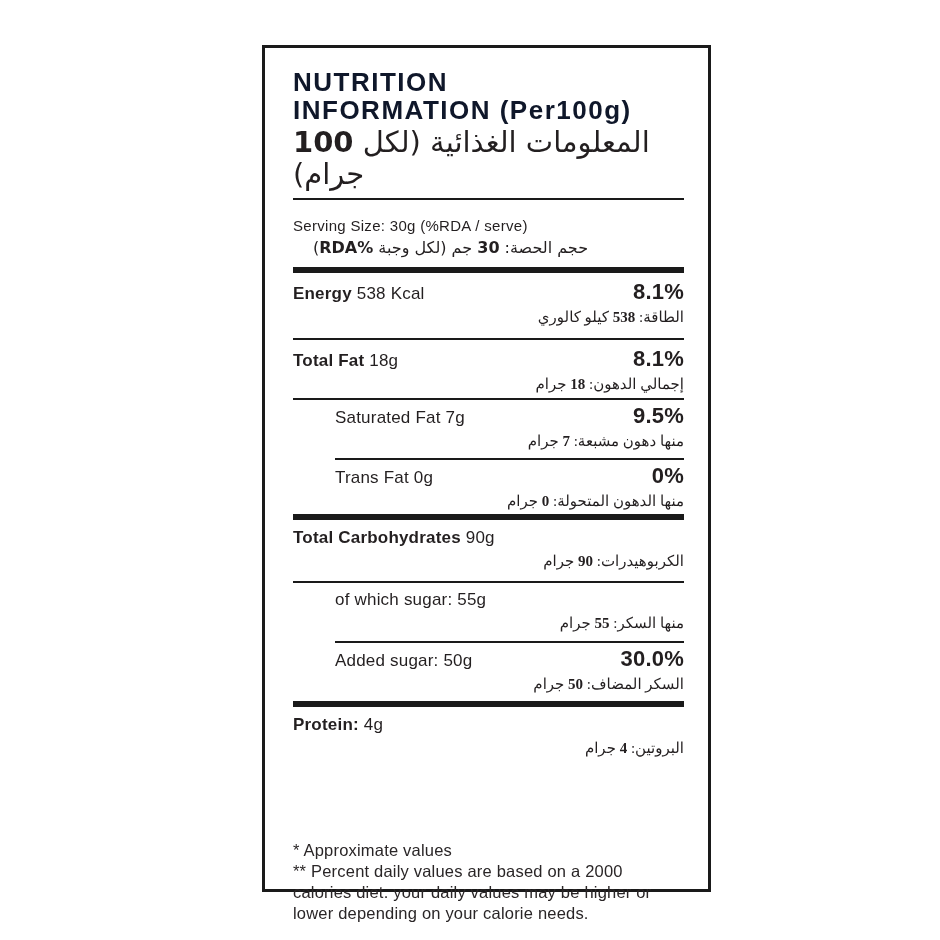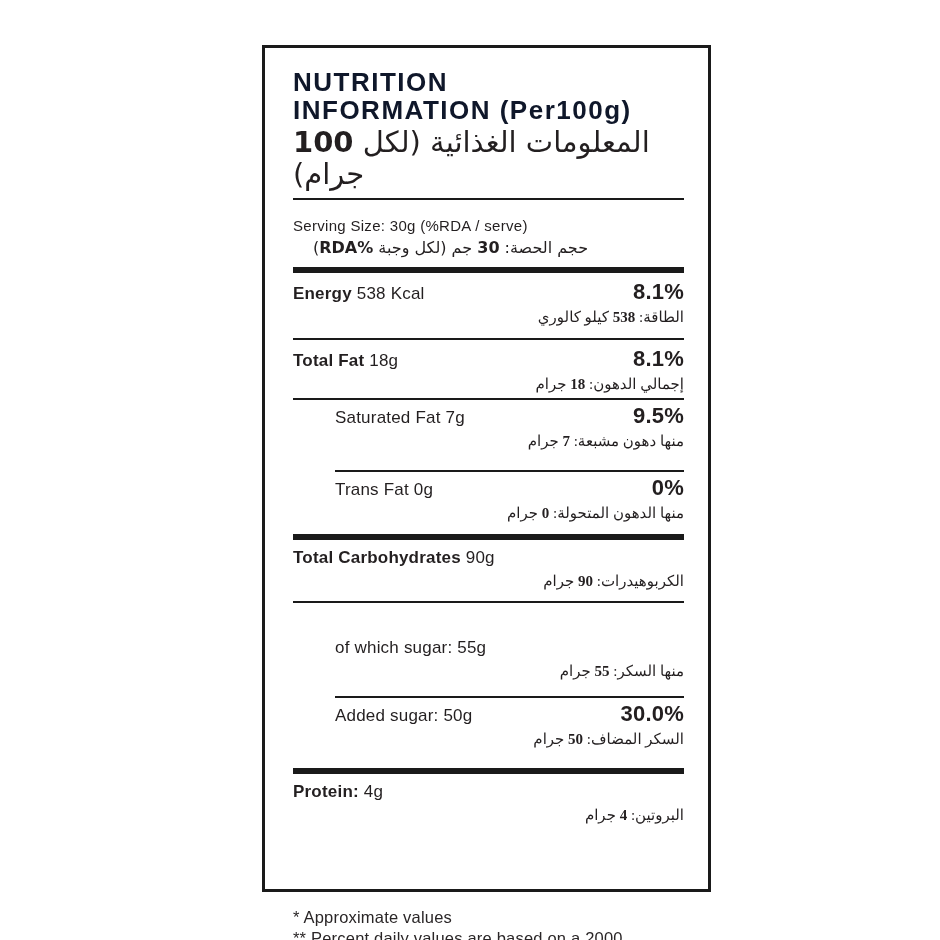--- a/index.html
+++ b/index.html
@@ -51,24 +51,24 @@
     font-family: "DejaVu Sans", sans-serif;
     margin-left: 20px;
   }
   .rule-thin  { height: 2px; background: #1a1a1a; }
   .rule-thick { height: 6px; background: #1a1a1a; }
   .rule-mt8 { margin-top: 8px; }
   .rule-mt7 { margin-top: 7px; }
   .rule-indent { margin-left: 42px; }
   .row { padding: 8px 0; }
   .row.tight-top { padding-top: 5px; }
-  .row.tight-bottom { padding-bottom: 16px; }
+  .row.tight-bottom { padding-bottom: 4px; }
   .row.pad7 { padding: 7px 0; }
-  .row.pb6 { padding-bottom: 8px; }
-  .row.pb0 { padding-bottom: 12px; margin-top: 28px; }
+  .row.pb6 { padding-bottom: 0; }
+  .row.pb0 { padding-bottom: 5px; }
   .row.indent { padding-left: 42px; }
   .line-en {
     display: flex;
     justify-content: space-between;
     align-items: baseline;
     font-size: 17px;
     line-height: 21px;
     letter-spacing: 0.2px;
   }
   .line-en .b { font-weight: 700; }

